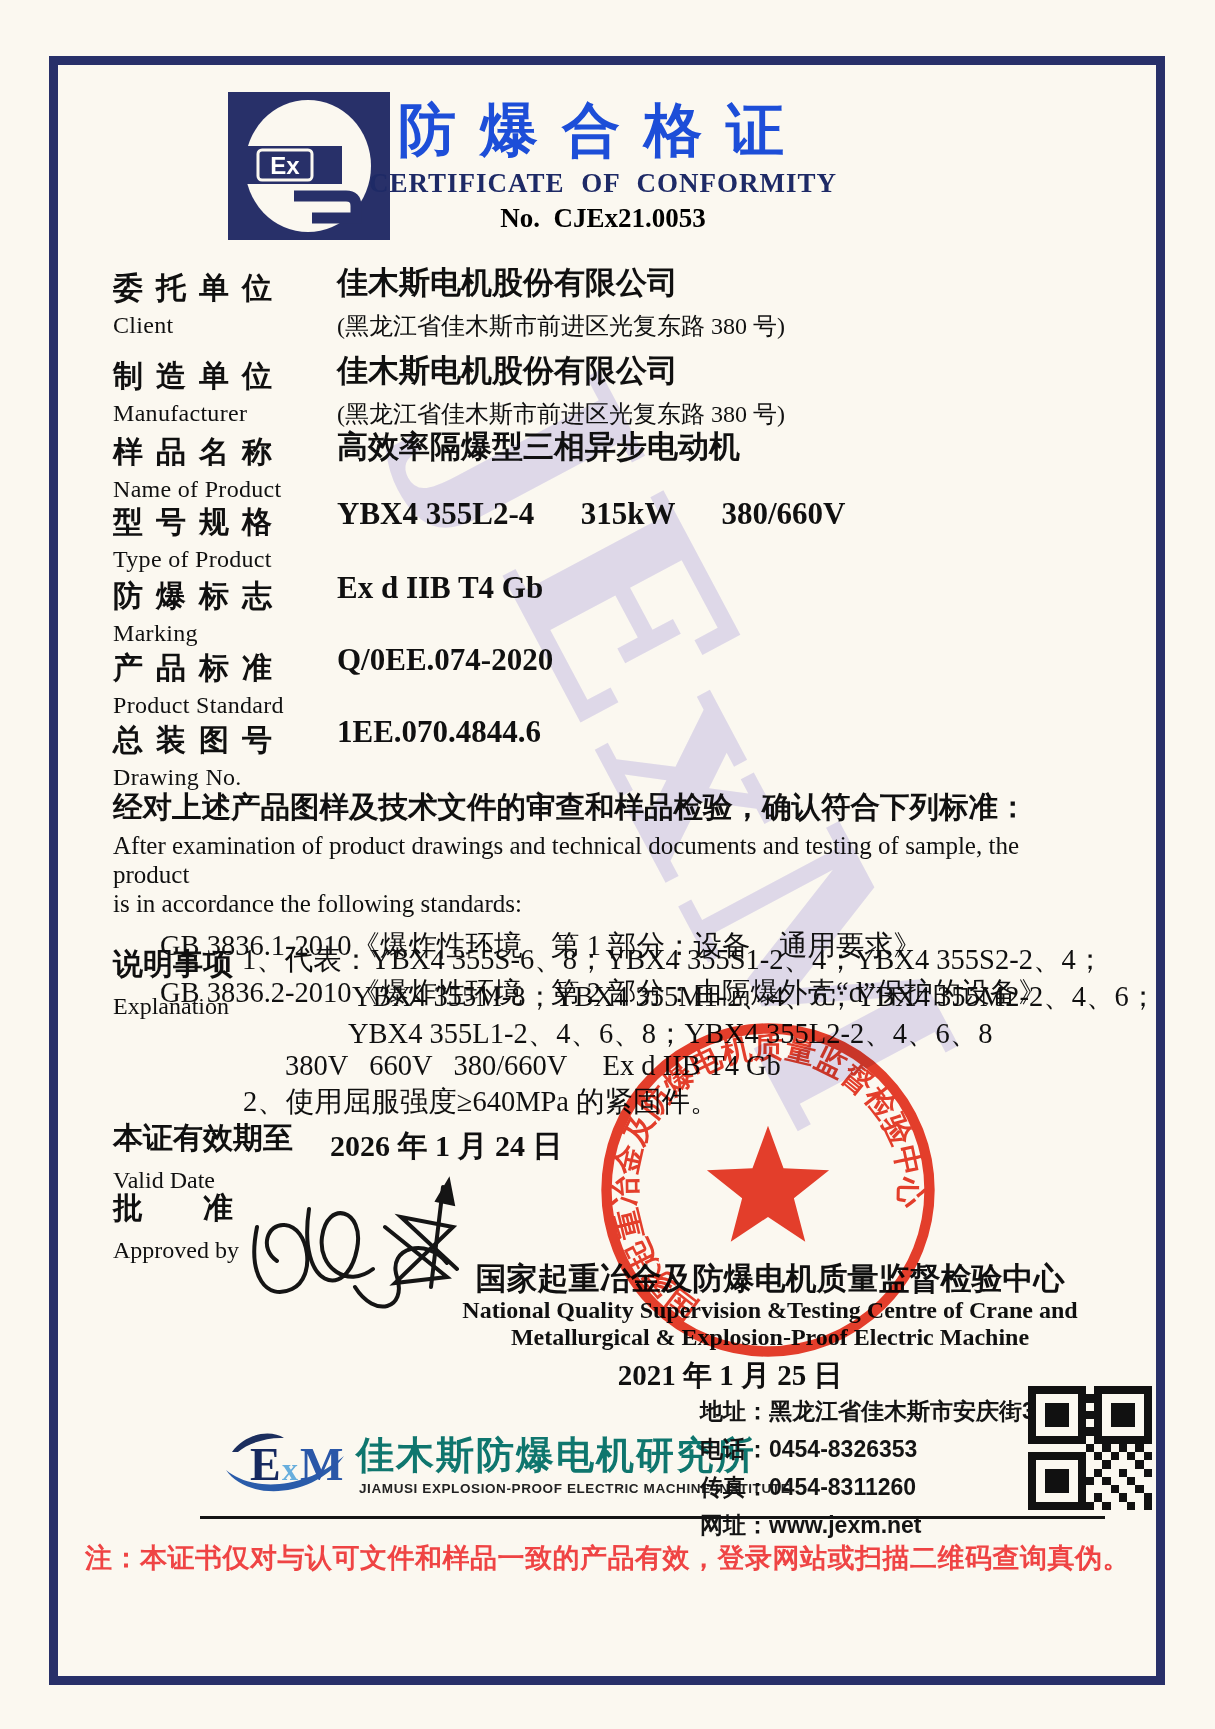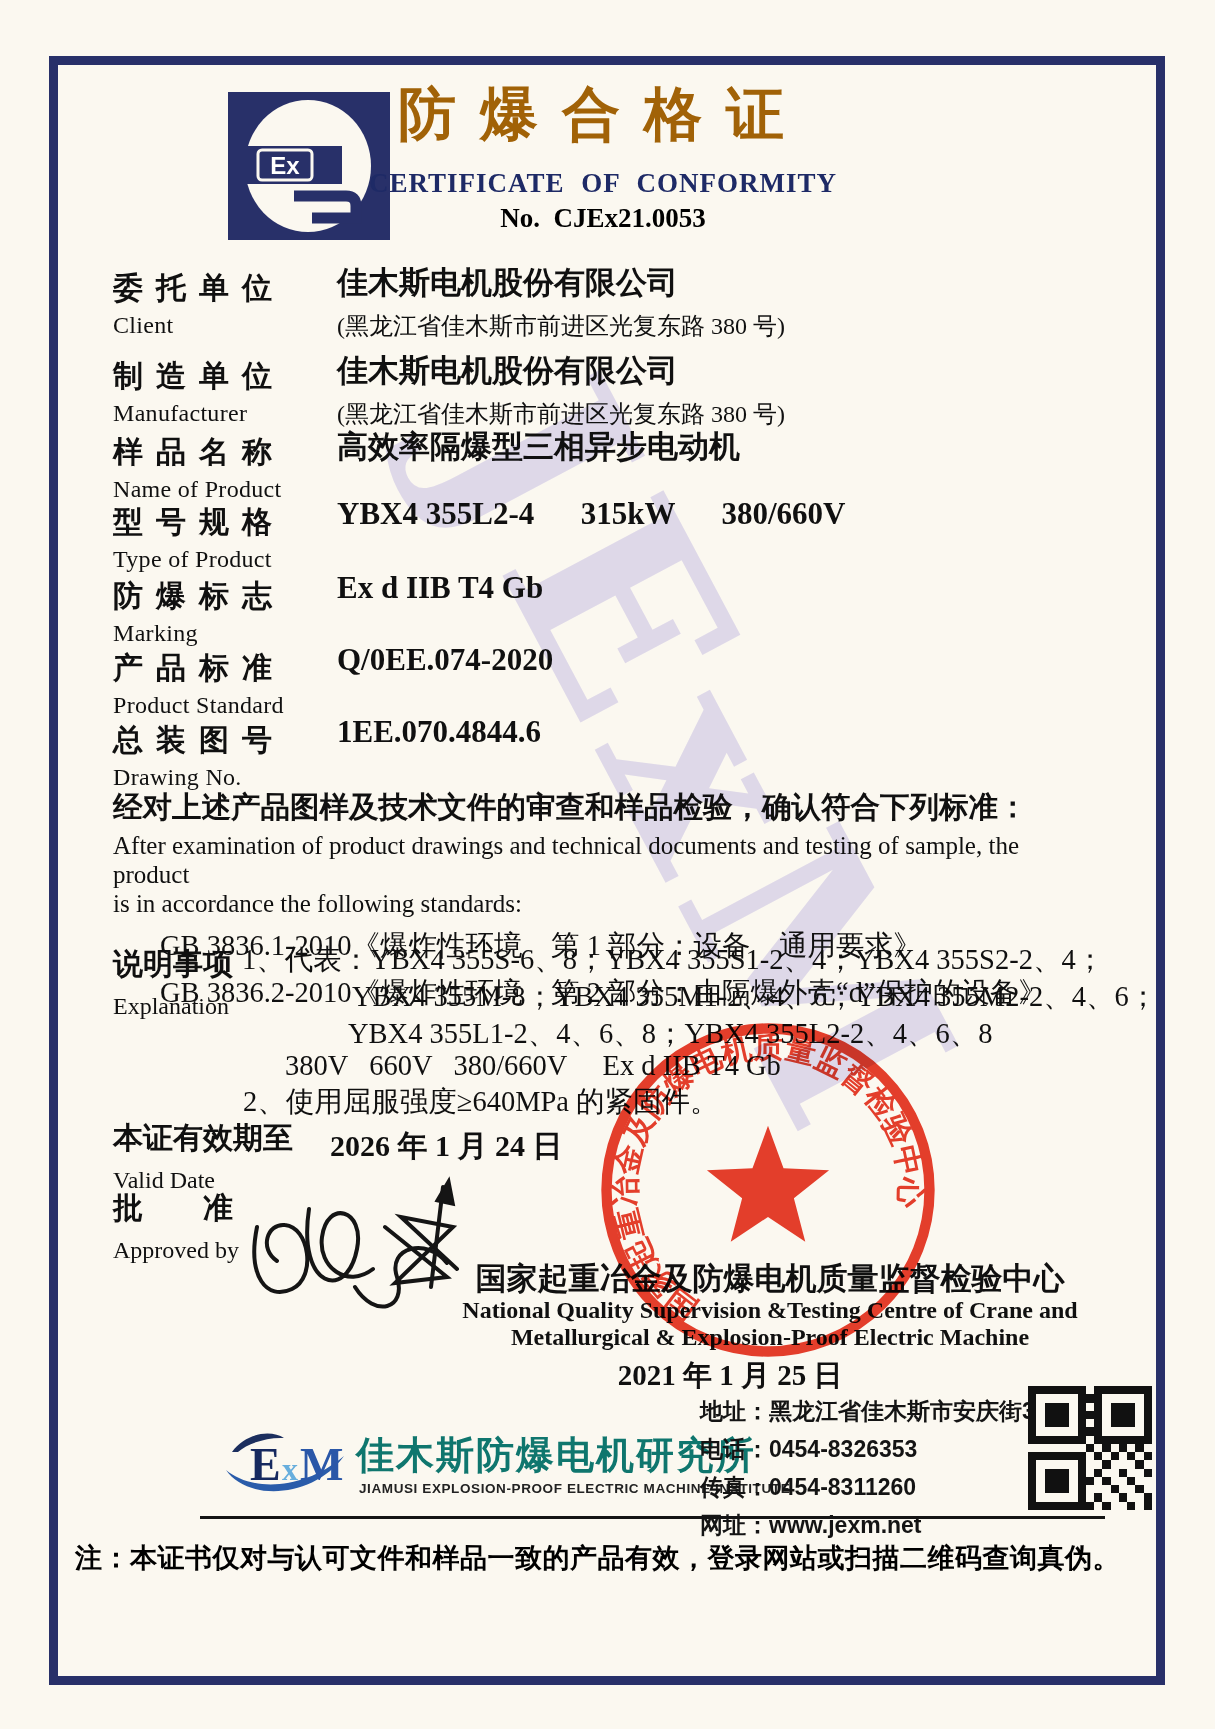--- a/index.html
+++ b/index.html
@@ -6,22 +6,22 @@
   body{background:#efece2;}
   .page{position:relative;width:1215px;height:1729px;background:#fbf8f0;overflow:hidden;
         font-family:"Liberation Serif","DejaVu Serif",serif;color:#101010;}
   .abs{position:absolute;z-index:1;}
   .frame{position:absolute;left:49px;top:56px;width:1116px;height:1629px;
          border:9px solid #283069;box-sizing:border-box;z-index:1;}
   .watermark{position:absolute;left:700px;top:760px;transform:translate(-50%,-50%) rotate(62deg);
              font:700 250px "DejaVu Serif",serif;letter-spacing:18px;color:#b8aede;opacity:.42;
              z-index:0;white-space:nowrap;}
   
-  .title{left:398px;top:76px;width:410px;text-align:left;font-weight:700;font-size:58px;
-         letter-spacing:24px;color:#a16207;white-space:nowrap;}
+  .title{left:398px;top:92px;width:410px;text-align:left;font-weight:700;font-size:58px;
+         letter-spacing:24px;color:#1d4ed8;white-space:nowrap;}
   .subtitle{left:368px;top:168px;width:470px;text-align:center;font-weight:700;font-size:27px;
             word-spacing:9px;letter-spacing:1px;color:#1e2a66;}
   .certno{left:368px;top:203px;width:470px;text-align:center;font-weight:700;font-size:27px;
           white-space:pre;color:#000000;}
   
   .f-zh{font-weight:700;font-size:30px;letter-spacing:13px;white-space:nowrap;}
   .f-en{font-size:24px;margin-top:3px;letter-spacing:.3px;}
   .v-main{font-weight:700;font-size:31px;white-space:pre;}
   .v-sub{font-size:24px;margin-top:6px;white-space:pre;}
   
@@ -41,23 +41,23 @@
   .sig{left:235px;top:1165px;z-index:2;}
   
   .inst-name{left:356px;top:1430px;font-family:"Liberation Sans",sans-serif;font-weight:900;
              font-size:38px;letter-spacing:2px;color:#0f766e;white-space:nowrap;}
   .inst-en{left:359px;top:1481px;font-family:Liberation Sans, sans-serif;font-weight:700;
            font-size:13.5px;letter-spacing:.6px;color:#222;}
   .contact{left:700px;top:1396px;font-family:"Liberation Sans",sans-serif;font-weight:700;
            font-size:23px;color:#141414;}
   .contact .line{margin-bottom:7px;white-space:nowrap;}
   .divider{left:200px;top:1516px;width:905px;height:3px;background:#141414;}
-  .footnote{left:75px;top:1540px;width:1065px;
+  .footnote{left:75px;top:1540px;width:1065px;text-align:center;
             font-family:"Liberation Sans",sans-serif;font-weight:600;font-size:27px;
-            letter-spacing:.5px;color:#000000;white-space:nowrap;}
+            letter-spacing:.5px;color:#ef4444;white-space:nowrap;}
 </style>
 </head>
 <body>
 
 <div class="page">
 
   <div class="watermark">JExM</div>
   <div class="frame"></div>
 
   <svg class="abs" style="left:228px;top:92px" width="162" height="148" viewBox="0 0 162 148">

